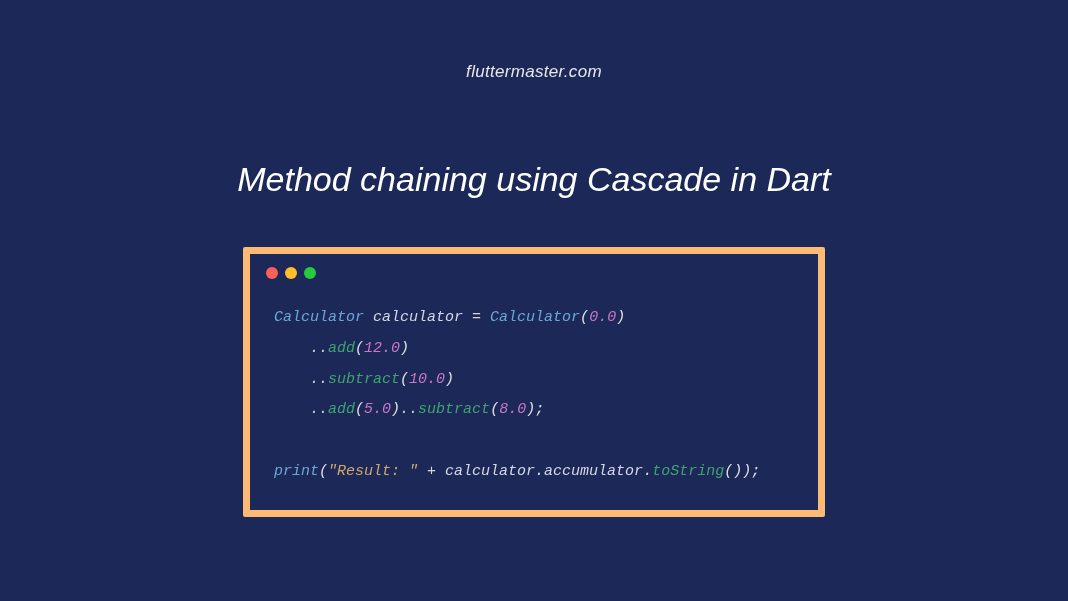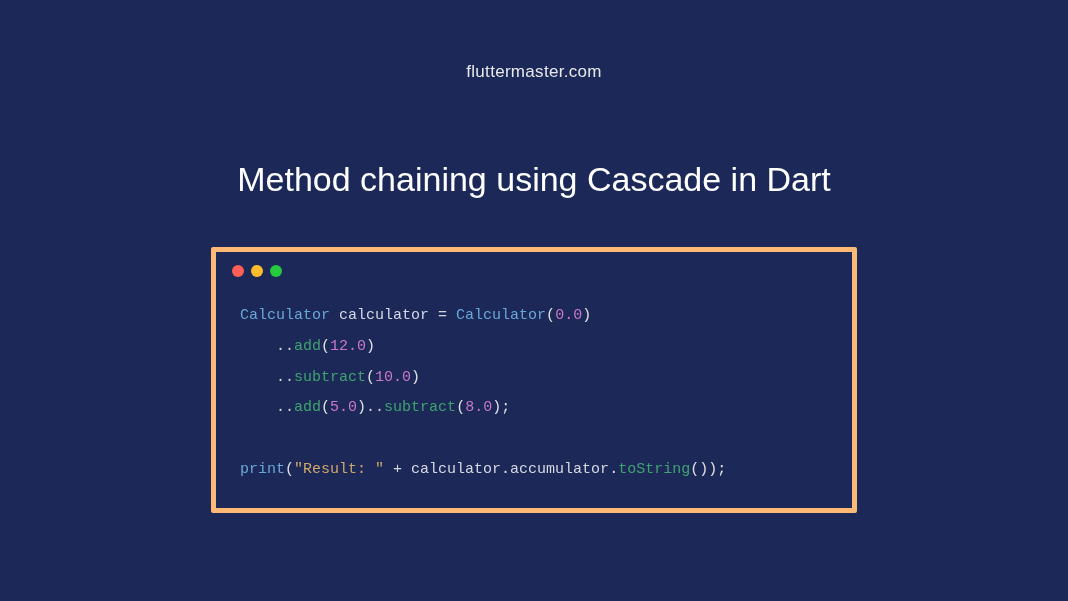--- a/index.html
+++ b/index.html
@@ -1,15 +1,15 @@
 <!DOCTYPE html>
 <html><head>
 <meta charset="utf-8">
 <style>
-  * { margin: 0; padding: 0; box-sizing: border-box; }
+  * { margin: 0; padding: 0; box-sizing: border-box; font-style: italic; }
   body {
     width: 1068px;
     height: 601px;
     background: #1c2958;
     font-family: -apple-system, BlinkMacSystemFont, "Segoe UI", Helvetica, Arial, sans-serif;
     color: #ffffff;
     overflow: hidden;
     display: flex;
     flex-direction: column;
     align-items: center;
@@ -22,22 +22,22 @@
     letter-spacing: 0.3px;
   }
   .page-title {
     margin-top: 78px;
     font-size: 34px;
     font-weight: 400;
     color: #ffffff;
   }
   .code-window {
     margin-top: 48px;
-    width: 646px;
-    border: 5px solid #fdba74;
+    width: 582px;
+    border: 7px solid #fdba74;
     background: #1c2958;
     border-radius: 2px;
   }
   .titlebar {
     display: flex;
     align-items: center;
     gap: 7px;
     padding: 13px 14px 6px 16px;
   }
   .dot {

